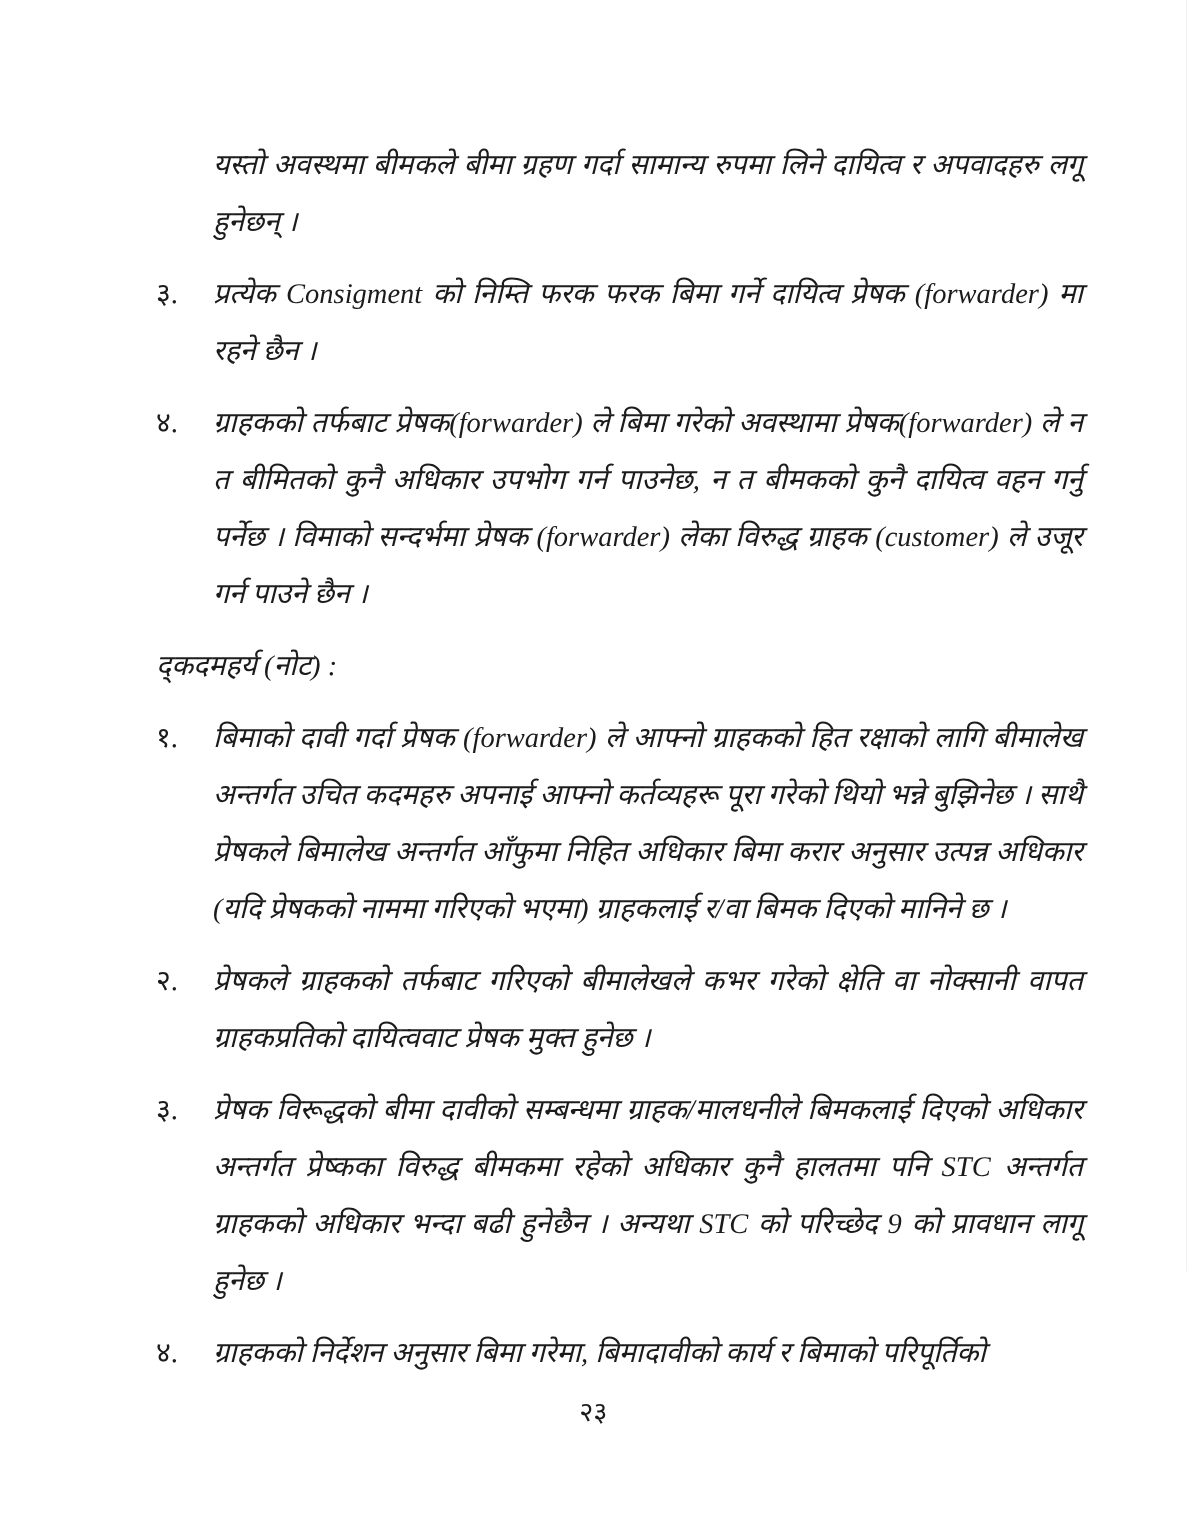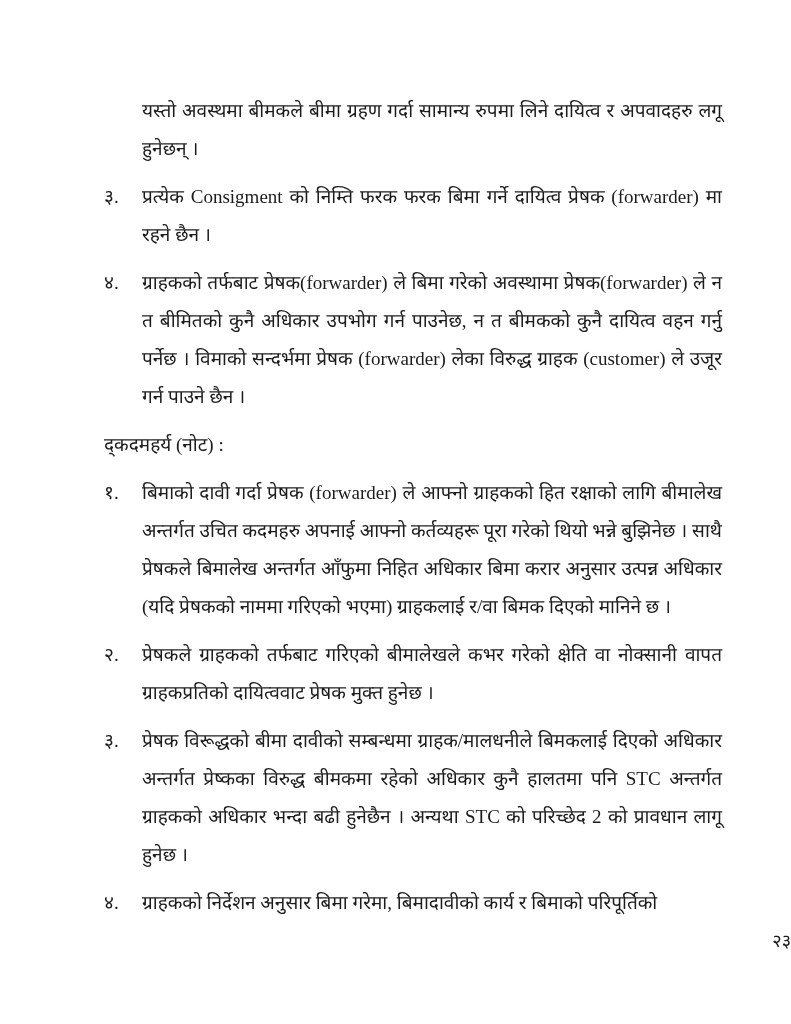--- a/index.html
+++ b/index.html
@@ -17,21 +17,21 @@
     font-family: "Liberation Serif", "DejaVu Serif", serif;
     font-size: 19px;
     overflow: hidden;
   }
   .content {
     position: absolute;
     top: 92px;
     left: 104px;
     width: 618px;
   }
-  p { margin: 0; }
+  p { margin: 0; font-style: italic; }
   .cont-para {
     margin-left: 38px;
     margin-bottom: 10px;
     line-height: 2.0;
     text-align: justify;
   }
   .list-item {
     display: flex;
     align-items: flex-start;
     margin-bottom: 10px;
@@ -48,21 +48,21 @@
   .note-heading {
     margin: 2px 0 10px 0;
     line-height: 2.0;
     text-align: left;
   }
   .page-number {
     position: absolute;
     top: 928px;
     left: 0;
     width: 100%;
-    text-align: right;
+    text-align: center;
     font-size: 18px;
     color: #1b1b1b;
   }
 </style>
 </head>
 <body>
 
 <div class="page">
   <div class="content">
 
@@ -85,21 +85,21 @@
       <p class="item-text">बिमाको दावी गर्दा प्रेषक (forwarder) ले आफ्नो ग्राहकको हित रक्षाको लागि बीमालेख अन्तर्गत उचित कदमहरु अपनाई आफ्नो कर्तव्यहरू पूरा गरेको थियो भन्ने बुझिनेछ । साथै प्रेषकले  बिमालेख अन्तर्गत आँफुमा निहित अधिकार  बिमा करार अनुसार उत्पन्न अधिकार (यदि प्रेषकको नाममा गरिएको भएमा) ग्राहकलाई  र/वा बिमक दिएको मानिने छ ।</p>
     </div>
 
     <div class="list-item">
       <span class="item-number">२.</span>
       <p class="item-text">प्रेषकले ग्राहकको तर्फबाट गरिएको बीमालेखले कभर गरेको क्षेति वा नोक्सानी वापत ग्राहकप्रतिको दायित्ववाट प्रेषक मुक्त हुनेछ ।</p>
     </div>
 
     <div class="list-item">
       <span class="item-number">३.</span>
-      <p class="item-text">प्रेषक विरूद्धको बीमा दावीको सम्बन्धमा ग्राहक/मालधनीले बिमकलाई दिएको अधिकार अन्तर्गत प्रेष्कका विरुद्ध बीमकमा रहेको अधिकार  कुनै हालतमा पनि STC अन्तर्गत ग्राहकको अधिकार भन्दा बढी हुनेछैन । अन्यथा STC को परिच्छेद 2 को प्रावधान लागू हुनेछ ।</p>
+      <p class="item-text">प्रेषक विरूद्धको बीमा दावीको सम्बन्धमा ग्राहक/मालधनीले बिमकलाई दिएको अधिकार अन्तर्गत प्रेष्कका विरुद्ध बीमकमा रहेको अधिकार  कुनै हालतमा पनि STC अन्तर्गत ग्राहकको अधिकार भन्दा बढी हुनेछैन । अन्यथा STC को परिच्छेद 9 को प्रावधान लागू हुनेछ ।</p>
     </div>
 
     <div class="list-item">
       <span class="item-number">४.</span>
       <p class="item-text">ग्राहकको निर्देशन अनुसार बिमा गरेमा, बिमादावीको कार्य र बिमाको परिपूर्तिको</p>
     </div>
 
   </div>
 
   <div class="page-number">२३</div>

